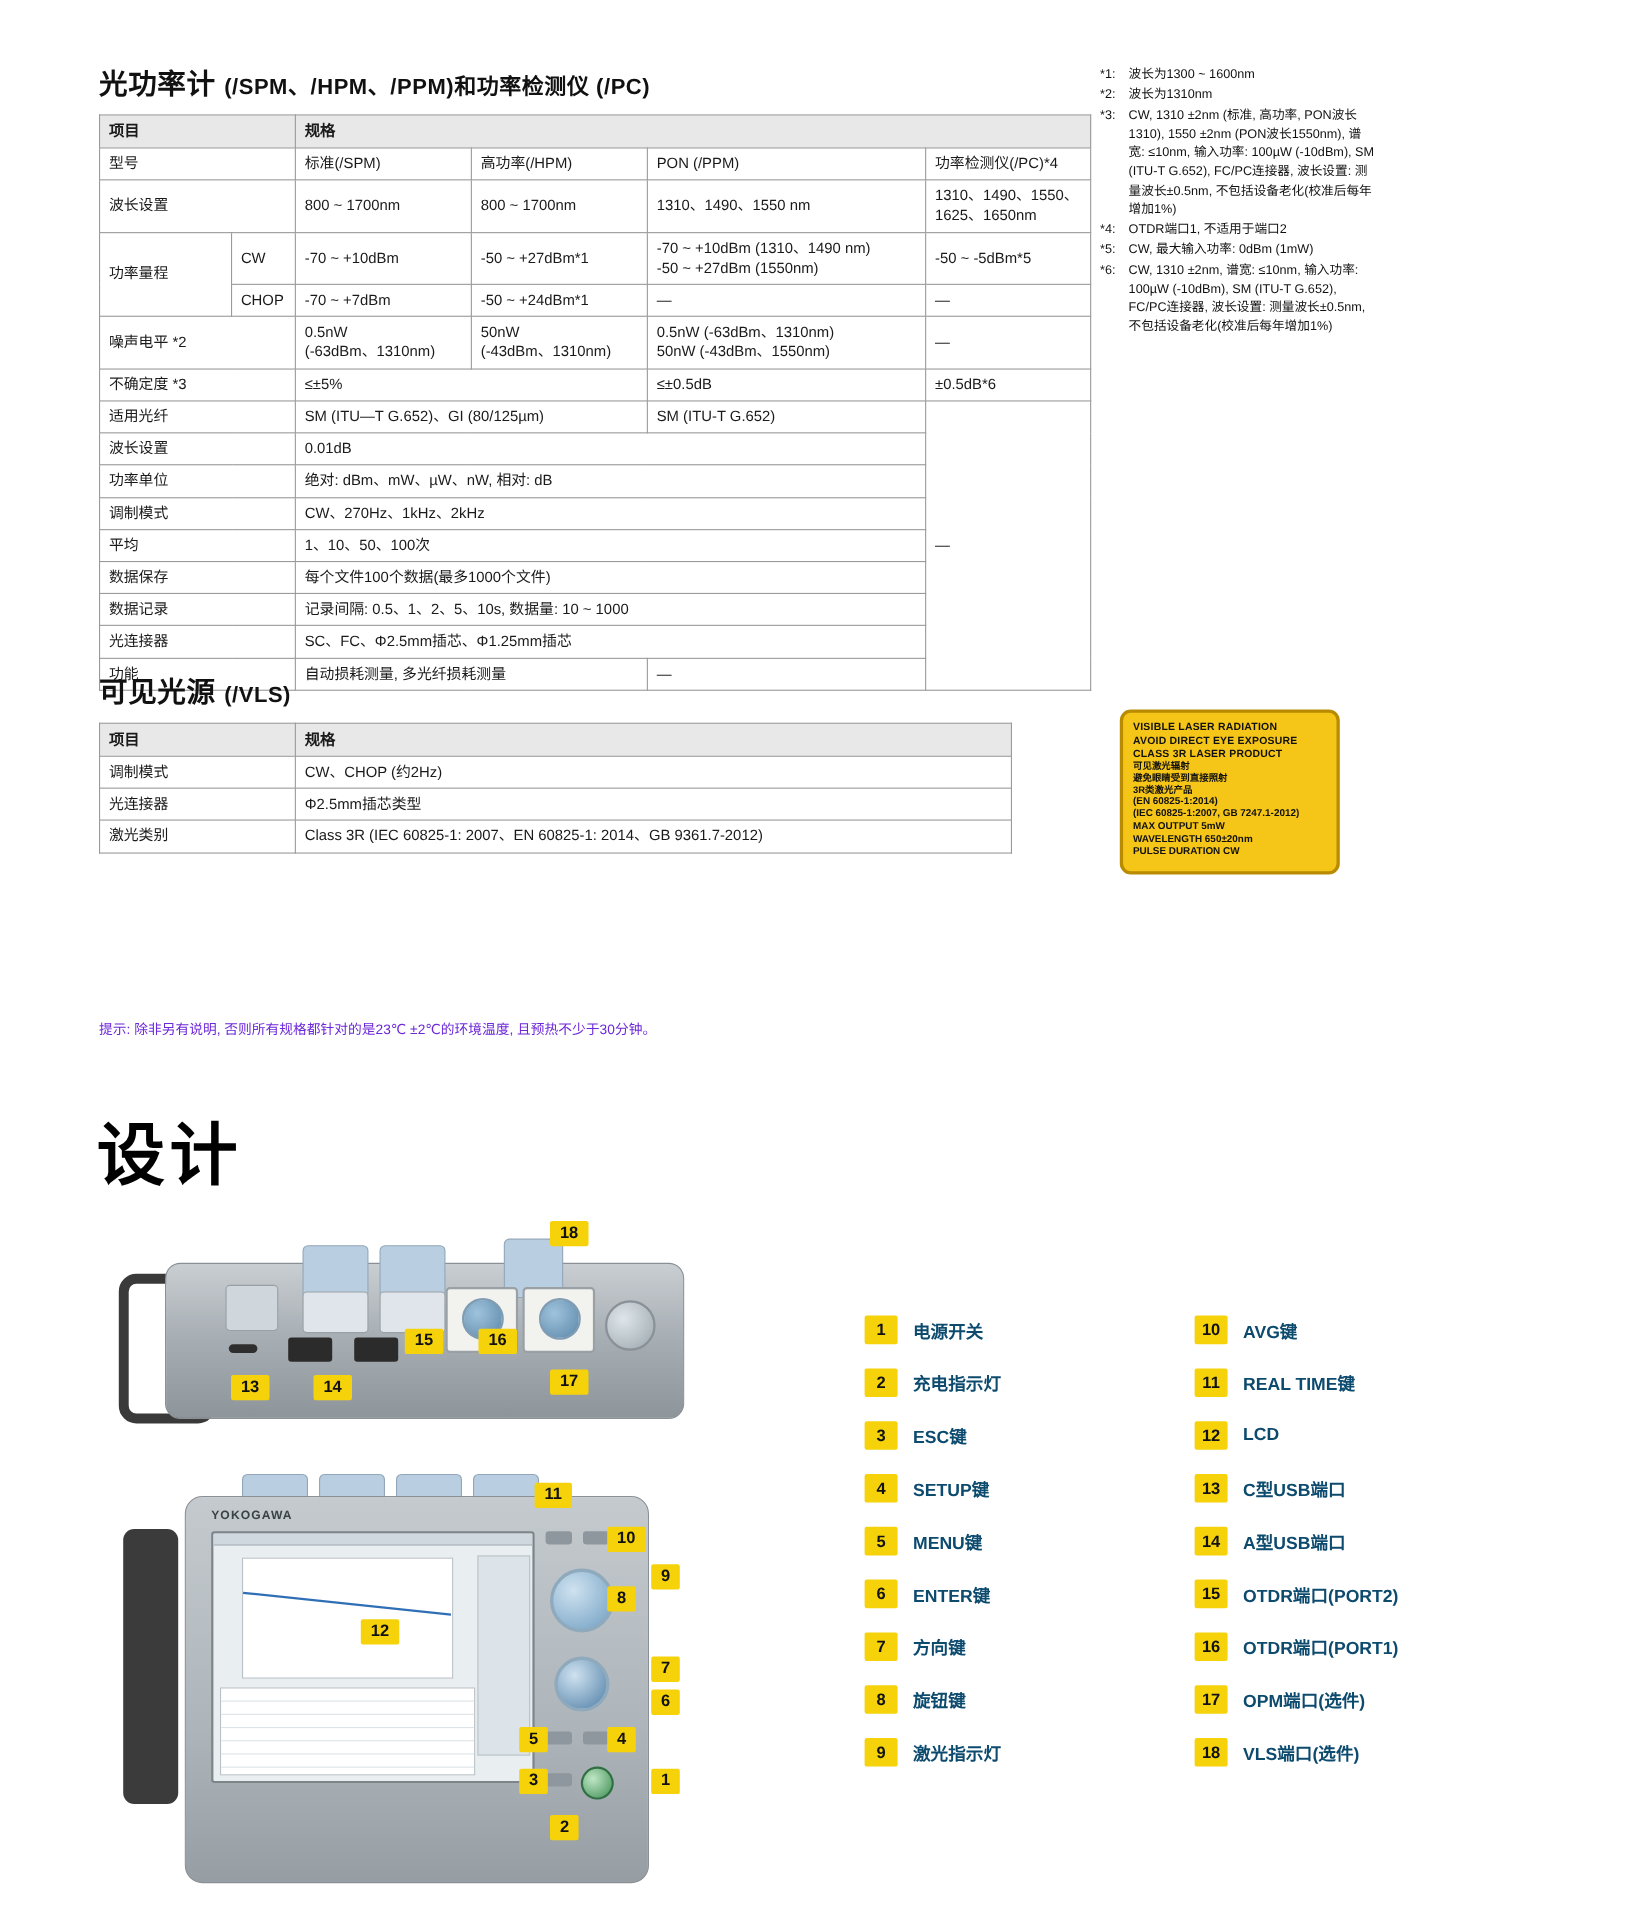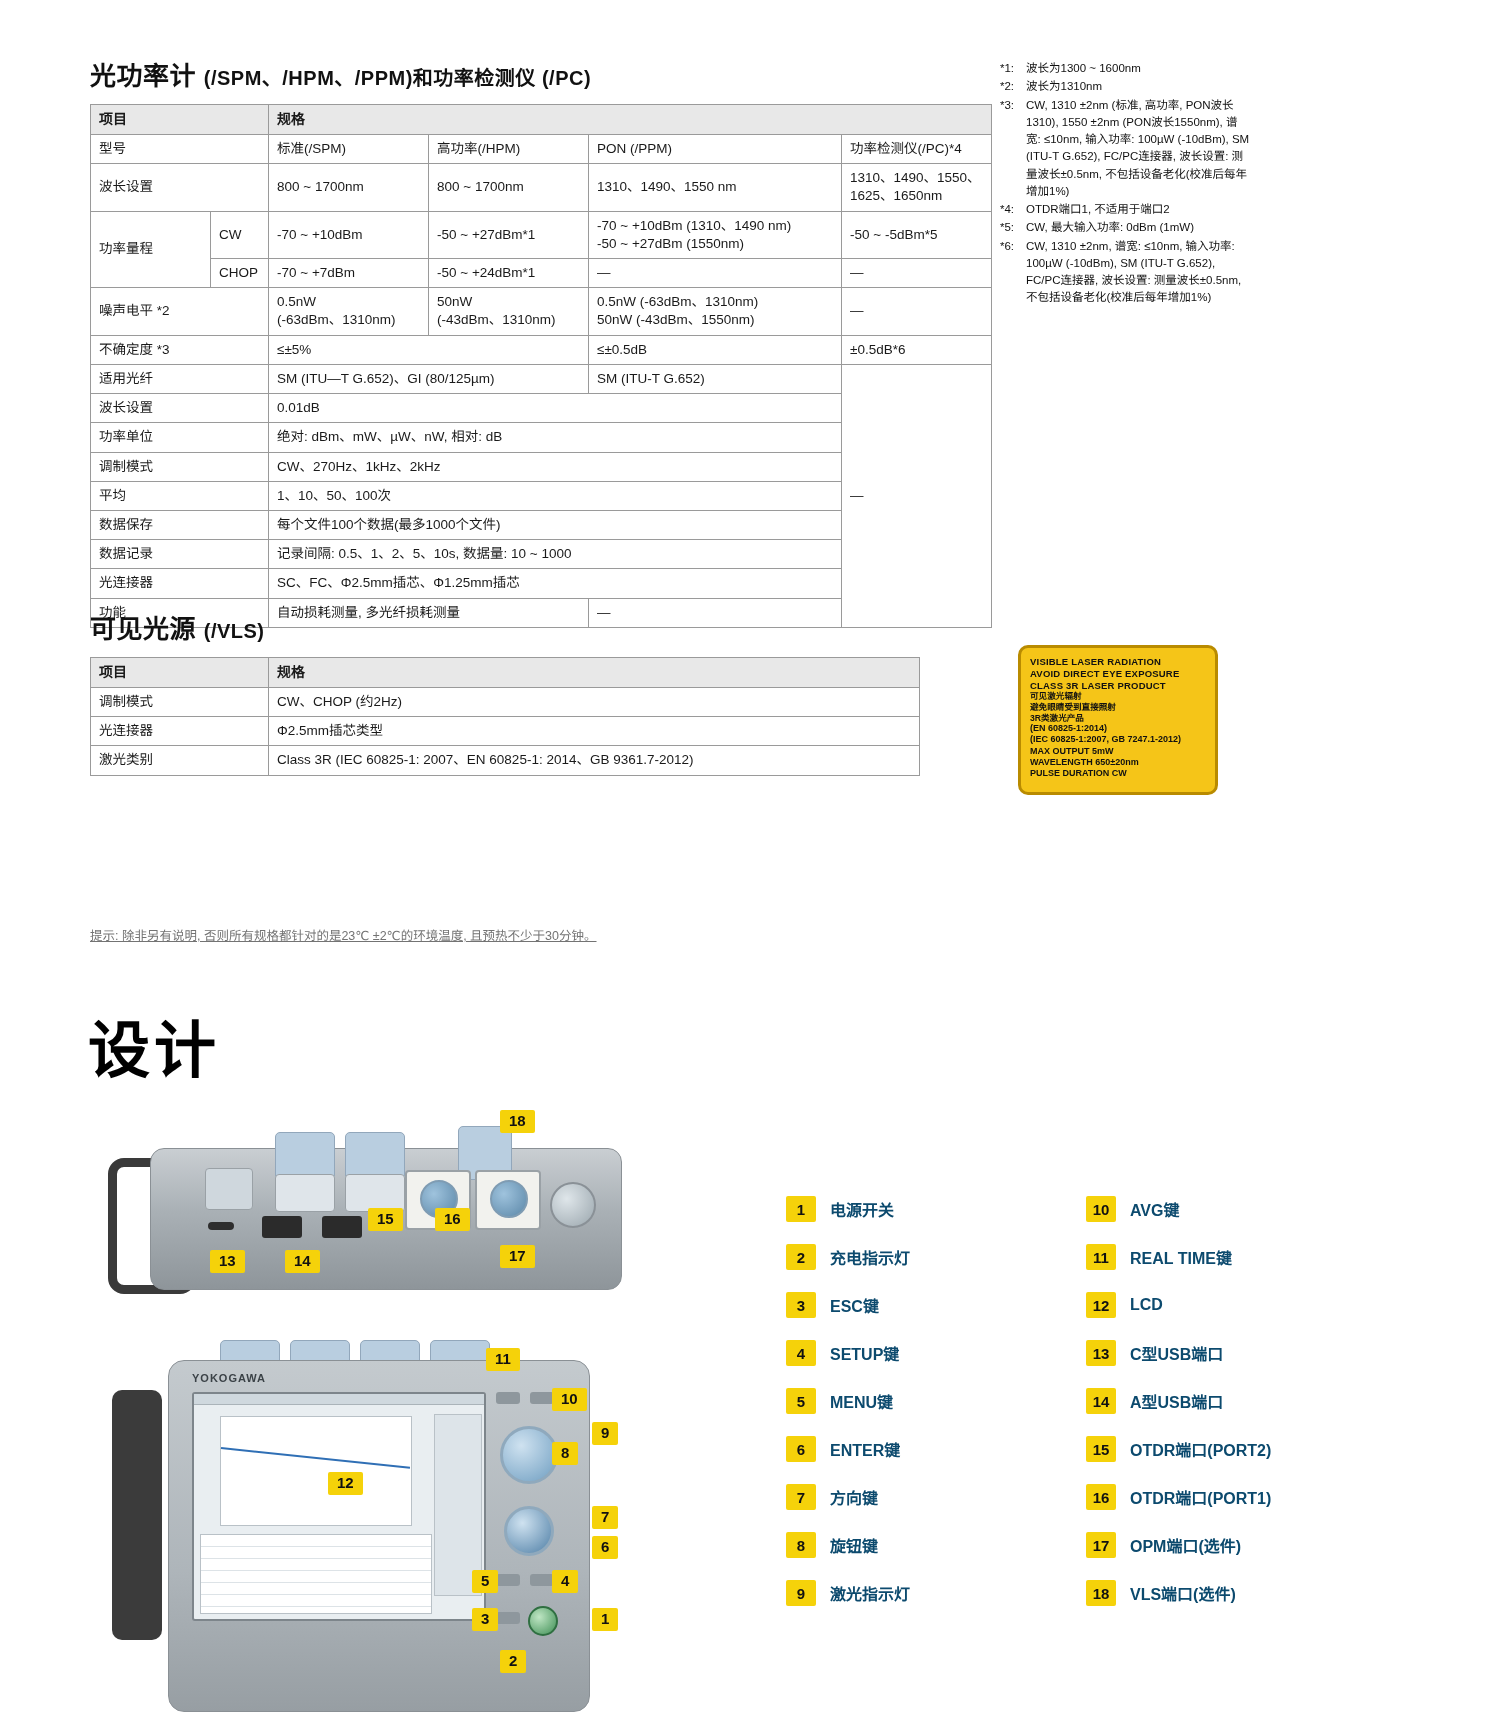--- a/index.html
+++ b/index.html
@@ -45,21 +45,21 @@
   table.spec2{
     border-collapse:collapse;width:830px;font-size:13.5px;table-layout:fixed;
   }
   table.spec2 td,table.spec2 th{
     border:1px solid #9a9a9a;padding:5px 8px;line-height:1.35;
     font-weight:normal;text-align:left;
   }
   table.spec2 thead th{background:#e8e8e8;font-weight:bold;font-size:14px;}
 
   .tip{
-    position:absolute;left:90px;top:925px;font-size:12.5px;color:#737373;text-decoration:underline;
+    position:absolute;left:90px;top:925px;font-size:12.5px;color:#6d28d9;
   }
 
   
   .laser{
     position:absolute;left:1018px;top:645px;width:200px;height:150px;
     background:#f5c518;border:3px solid #b98b00;border-radius:10px;
     box-sizing:border-box;padding:8px 9px;
     font-family:"Liberation Sans",sans-serif;color:#111;
     font-size:9px;line-height:1.24;font-weight:bold;
   }

